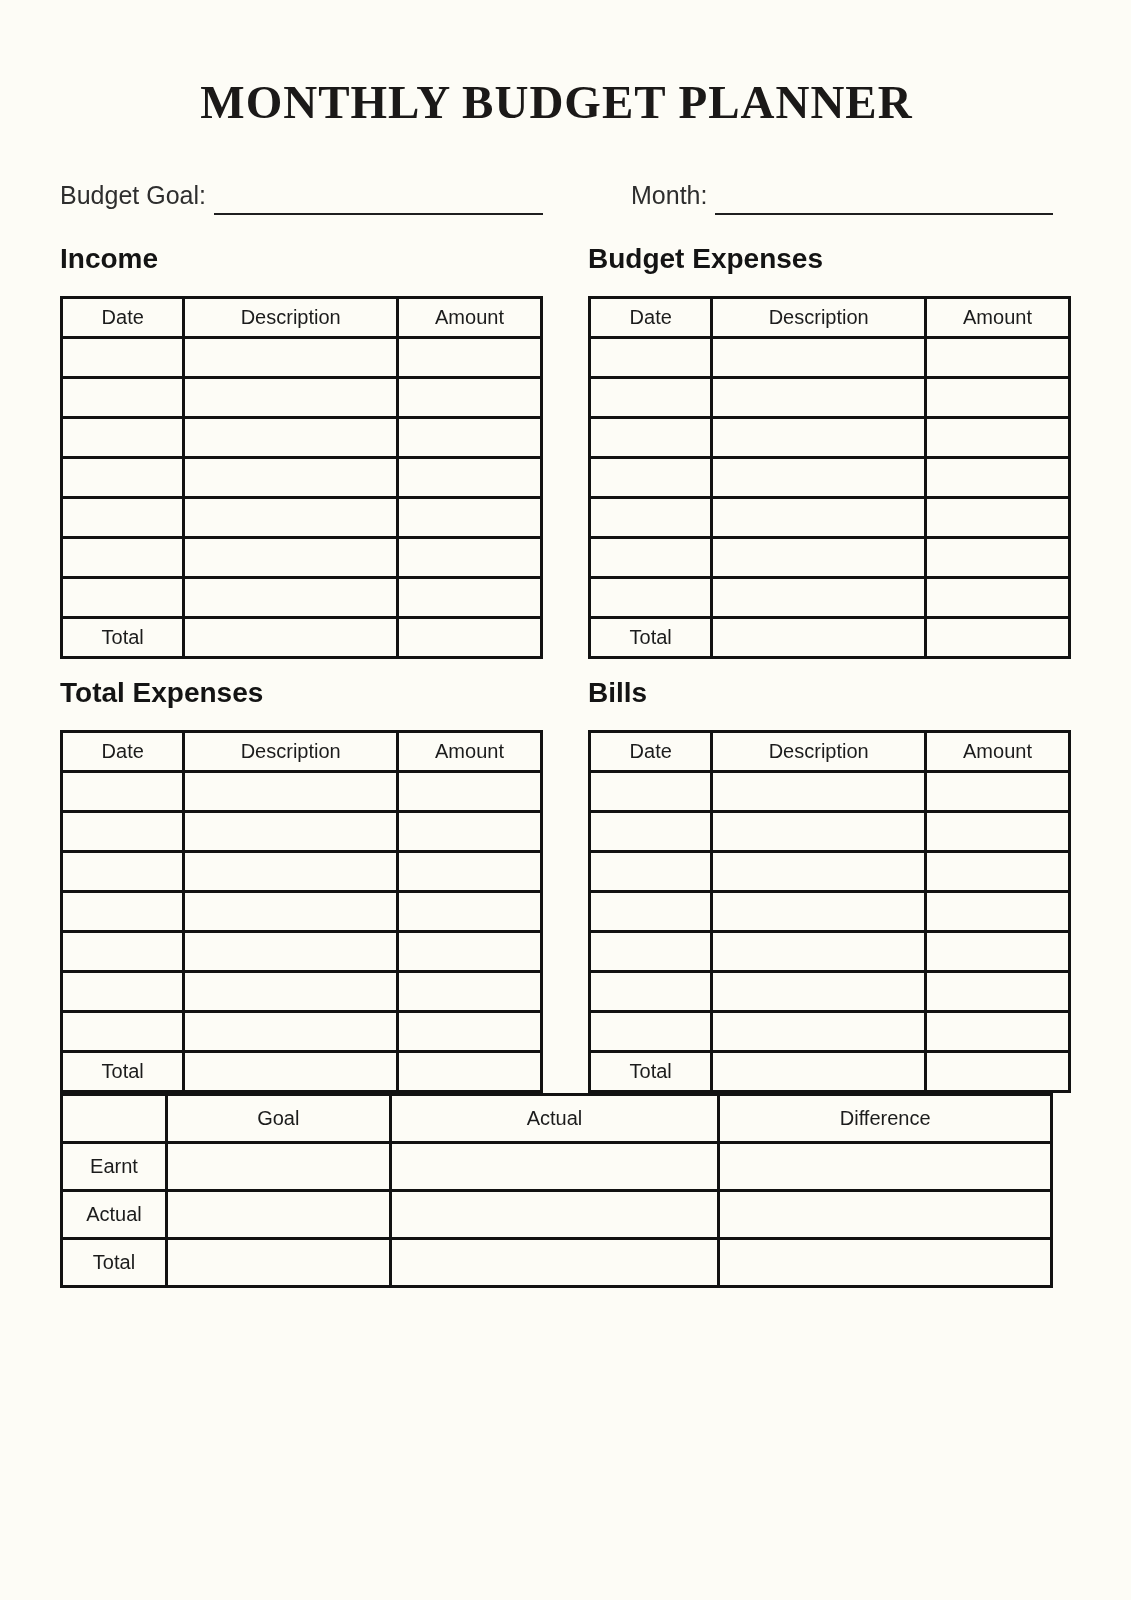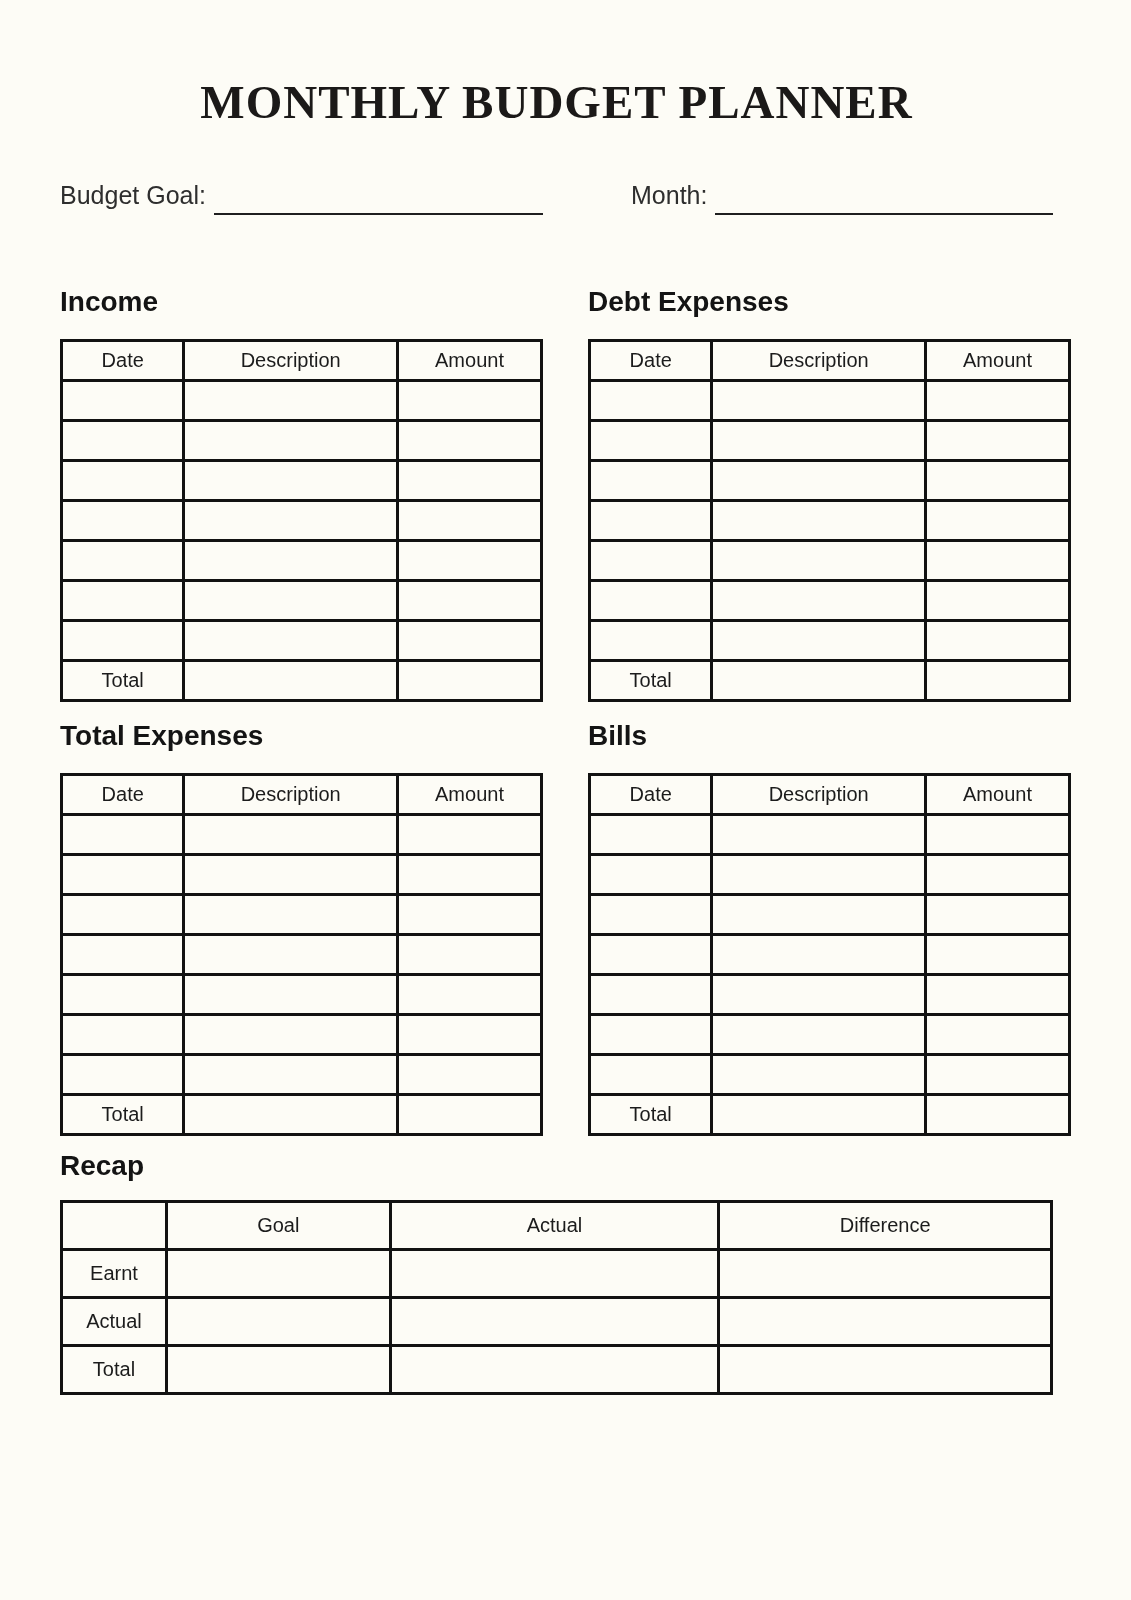--- a/index.html
+++ b/index.html
@@ -50,21 +50,21 @@
     height:0;
     border-bottom:2px solid #1f1f1f;
     margin-left:8px;
     margin-bottom:-5px;
   }
   
   .grid{
     display:grid;
     grid-template-columns:483px 483px;
     column-gap:45px;
-    margin-top:75px;
+    margin-top:32px;
   }
   h2.section-heading{
     font-size:28px;
     font-weight:bold;
     line-height:1.2;
     color:#141414;
     margin-bottom:20px;
   }
   .row2 h2.section-heading{margin-top:17px;}
   table{
@@ -166,21 +166,21 @@
             <tr>
               <td>Total</td>
               <td></td>
               <td></td>
             </tr>
           </tbody>
         </table>
     </section>
 
     <section>
-      <h2 class="section-heading">Debt Expenses</h2>
+      <h2 class="section-heading">Budget Expenses</h2>
       <table class="data-table">
           <colgroup>
             <col class="c-date">
             <col class="c-desc">
             <col class="c-amt">
           </colgroup>
           <thead>
             <tr>
               <th>Date</th>
               <th>Description</th>
@@ -347,21 +347,20 @@
               <td>Total</td>
               <td></td>
               <td></td>
             </tr>
           </tbody>
         </table>
     </section>
   </div>
 
   <section class="recap">
-    <h2 class="section-heading">Recap</h2>
     <table class="recap-table">
         <colgroup>
           <col class="r-label">
           <col class="r-goal">
           <col class="r-actual">
           <col class="r-diff">
         </colgroup>
         <thead>
           <tr>
             <th></th>

